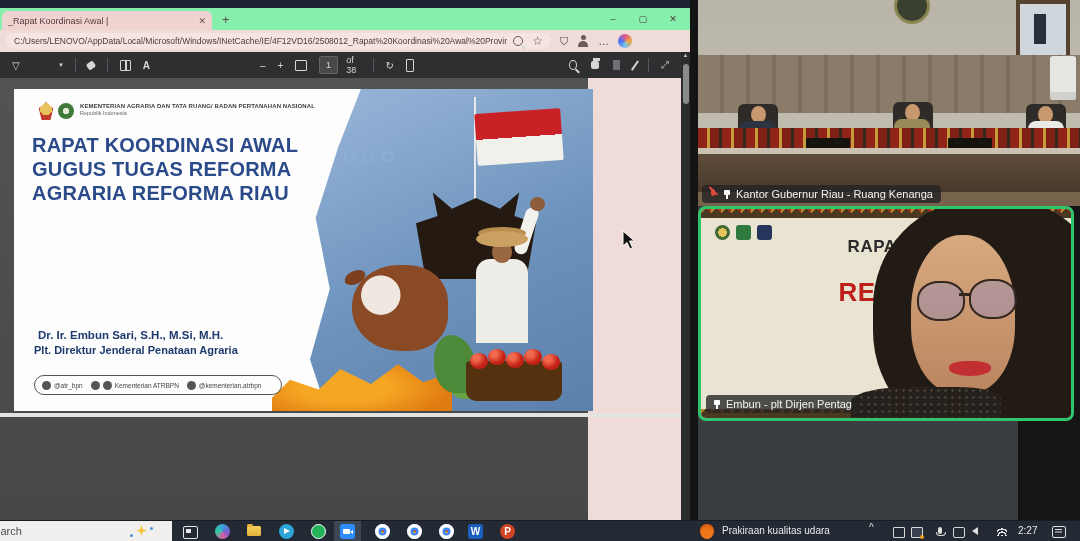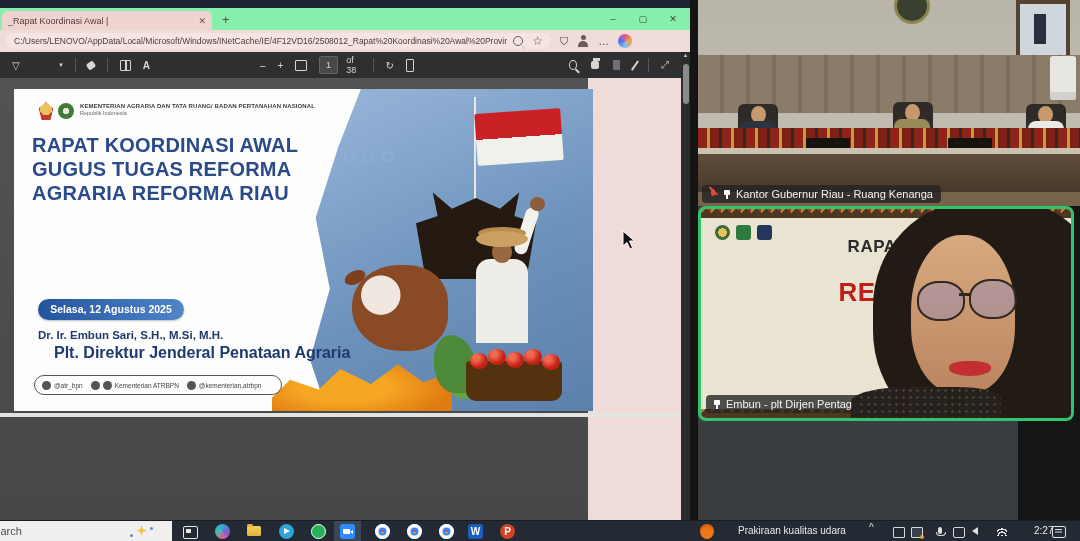--- a/index.html
+++ b/index.html
@@ -111,21 +111,21 @@
   .m1{font-size:6px;font-weight:bold;letter-spacing:.1px;}
   .m2{font-size:5.5px;margin-top:1px;color:#6a6a6a;}
   .slide-title{position:absolute;left:18px;top:44px;font-size:20px;line-height:24px;
     font-weight:bold;color:#2b4a8a;letter-spacing:.2px;}
   .dots3{position:absolute;left:330px;top:62px;display:flex;gap:8px;}
   .dots3 div{width:9px;height:9px;border:1.6px solid #8fb6dc;border-radius:50%;}
   .date-pill{position:absolute;left:24px;top:210px;width:146px;height:21px;border-radius:11px;
     background:linear-gradient(90deg,#24539e,#4f86c8);color:#fff;font-size:10.5px;font-weight:bold;
     text-align:center;line-height:21px;box-shadow:0 1px 2px rgba(0,0,0,.25);}
   .spk1{position:absolute;left:24px;top:240px;font-size:11.5px;font-weight:bold;color:#1e3a6e;}
-  .spk2{position:absolute;left:40px;top:255px;font-size:16px;font-weight:bold;color:#1e3a6e;}
+  .spk2{position:absolute;left:20px;top:255px;font-size:11px;font-weight:bold;color:#1e3a6e;}
   .social{position:absolute;left:20px;top:286px;width:248px;height:20px;border:1.4px solid #555;
     border-radius:11px;display:flex;align-items:center;font-size:6.5px;color:#444;gap:3px;padding:0 7px;box-sizing:border-box;}
   .sm-ic{width:9px;height:9px;border-radius:50%;background:#555;flex:none;}
 
   
   .brush{position:absolute;left:296px;top:0;width:283px;height:322px;
     background:linear-gradient(155deg,#93b1d5 8%,#6d93bd 55%,#5b80ab 100%);
     clip-path:polygon(18% 0,100% 0,100% 100%,6% 100%,0 84%,7% 62%,2% 40%,10% 18%);}
   .flagpole{position:absolute;left:460px;top:8px;width:2px;height:130px;background:#e8e8e8;}
   .flag{position:absolute;left:462px;top:22px;width:86px;height:52px;transform:rotate(-4deg);
@@ -160,21 +160,21 @@
   .sdot{position:absolute;width:3px;height:3px;border-radius:50%;background:#4a90d9;}
   .tb-ic{position:absolute;top:3px;width:15px;height:15px;border-radius:3px;}
   .tb-round{border-radius:50%;}
   .zoom-hl{position:absolute;left:334px;top:0;width:27px;height:21px;background:#3d4654;}
   .tb-letter{color:#fff;font-size:10px;font-weight:bold;text-align:center;line-height:15px;}
   .taskview{position:absolute;left:183px;top:5px;width:13px;height:11px;border:1.5px solid #e8e8e8;border-radius:2px;}
   .taskview:before{content:"";position:absolute;left:2px;top:2px;width:5px;height:4px;background:#e8e8e8;}
   .folder{position:absolute;left:247px;top:5px;width:14px;height:10px;background:linear-gradient(#f5d05a,#e2b23a);border-radius:1.5px;}
   .folder:before{content:"";position:absolute;left:0;top:-2px;width:6px;height:3px;background:#e2b23a;border-radius:1.5px 1.5px 0 0;}
   .tri{width:0;height:0;border-left:6px solid #fff;border-top:3.5px solid transparent;border-bottom:3.5px solid transparent;position:absolute;left:5px;top:4px;}
-  .tray-txt{position:absolute;color:#e8e8e8;font-size:10px;top:4px;margin-left:16px;}
+  .tray-txt{position:absolute;color:#e8e8e8;font-size:10px;top:4px;}
   .tray-ic{position:absolute;top:6px;width:10px;height:9px;border:1.2px solid #d8d8d8;border-radius:1px;}
   .weather-ic{position:absolute;left:700px;top:3px;width:14px;height:15px;
     background:radial-gradient(circle at 50% 65%,#f07818 40%,#d95a10 75%);border-radius:45% 45% 50% 50%;}
   .chev{position:absolute;left:869px;top:1px;color:#e0e0e0;font-size:10px;}
   .mic-tray{position:absolute;left:938px;top:6px;width:4px;height:7px;background:#e0e0e0;border-radius:2px;}
   .mic-tray:after{content:"";position:absolute;left:-2px;top:5px;width:8px;height:3px;border:1.2px solid #e0e0e0;border-top:none;border-radius:0 0 4px 4px;}
   .spk-tray{position:absolute;left:972px;top:6px;width:0;height:0;border-right:6px solid #e0e0e0;border-top:4px solid transparent;border-bottom:4px solid transparent;}
   .wifi{position:absolute;left:997px;top:7px;width:10px;height:8px;
     background:radial-gradient(circle at 50% 100%,#e0e0e0 15%,transparent 16%),
     radial-gradient(circle at 50% 100%,transparent 34%,#e0e0e0 35%,#e0e0e0 48%,transparent 49%),
@@ -340,21 +340,20 @@
         <div class="slide-title">
           <div>RAPAT KOORDINASI AWAL</div>
           <div>GUGUS TUGAS REFORMA</div>
           <div>AGRARIA REFORMA RIAU</div>
         </div>
         <div class="dots3">
             <div></div>
             <div></div>
             <div></div>
           </div>
-        <div class="date-pill">Selasa, 12 Agustus 2025</div>
         <div class="spk1">Dr. Ir. Embun Sari, S.H., M.Si, M.H.</div>
         <div class="spk2">Plt. Direktur Jenderal Penataan Agraria</div>
         <div class="social">
           <span class="sm-ic"></span>
           <span>@atr_bpn</span>
           <span class="sm-ic" style="margin-left:5px;"></span>
           <span class="sm-ic"></span>
           <span>Kementerian ATRBPN</span>
           <span class="sm-ic" style="margin-left:5px;"></span>
           <span>@kementerian.atrbpn</span>

